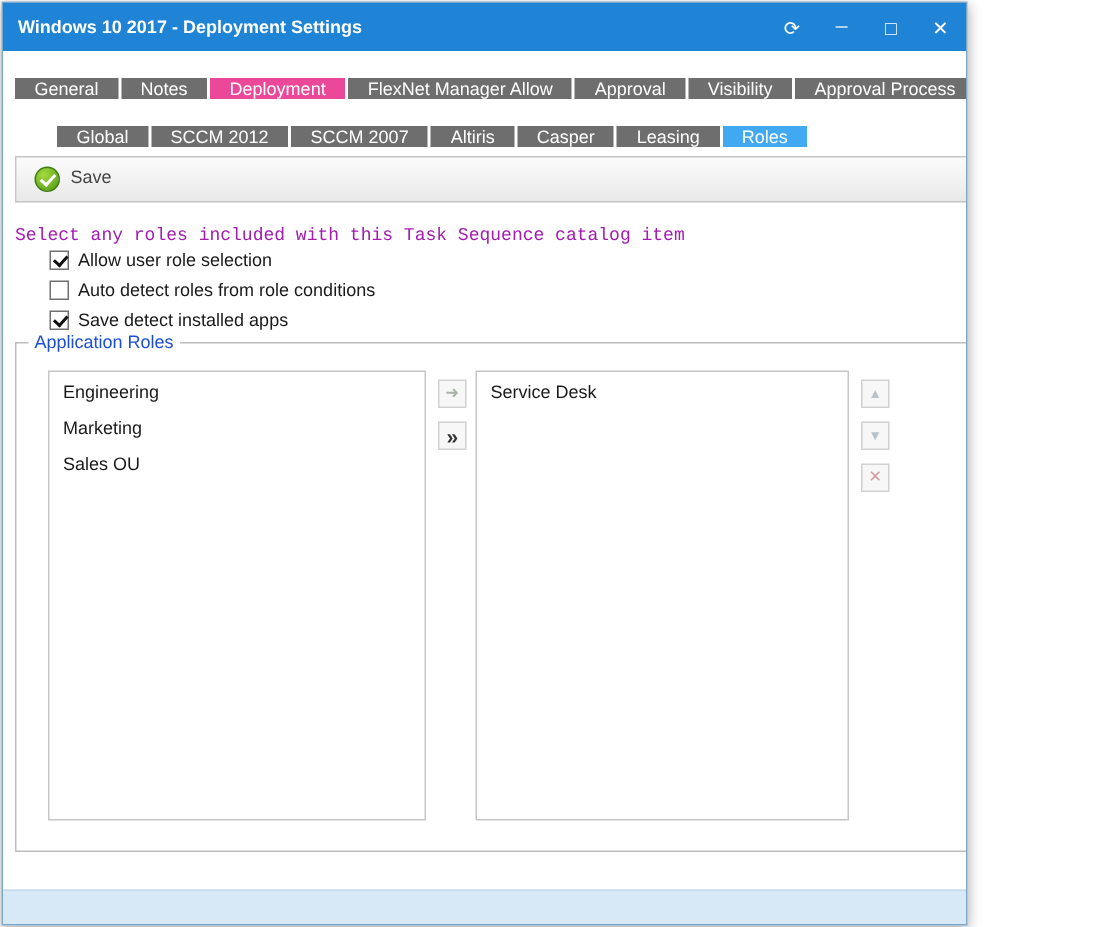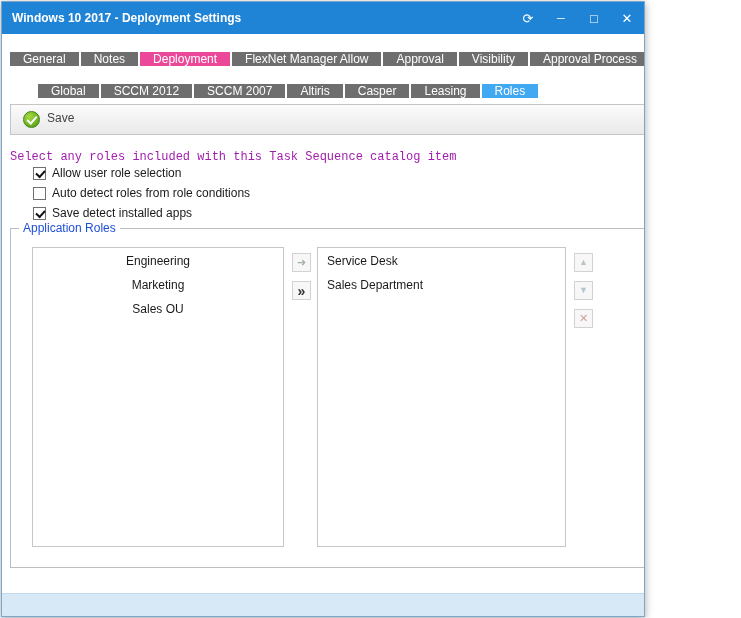--- a/index.html
+++ b/index.html
@@ -104,21 +104,21 @@
   }
   .groupbox-title {
     position: absolute; top: -8px; left: 8px;
     background: #ffffff; padding: 0 4px; color: #1d4ed8;
   }
   .list {
     position: absolute; top: 18px; height: 300px;
     background: #ffffff; border: 1px solid #c6c6c6;
     overflow: hidden;
   }
-  .left-list { left: 21px; width: 252px; text-align: center; }
+  .left-list { left: 21px; width: 252px; }
   .right-list { left: 306px; width: 249px; }
   .list-item { padding: 6px 9px 4px 9px; line-height: 14px; cursor: default; }
 
   .sq-btn {
     position: absolute; width: 19px; height: 19px;
     border: 1px solid #d2d2d2; background: #f7f7f7;
     display: flex; align-items: center; justify-content: center;
     cursor: pointer; line-height: 1;
   }
   .move-right   { left: 281px; top: 24px; color: #a7b3a4; font-size: 11px; }
@@ -208,21 +208,20 @@
 
     <div class="sq-btn move-right">
       <span>➜</span>
     </div>
     <div class="sq-btn move-all">
       <span>»</span>
     </div>
 
     <div class="list right-list">
       <div class="list-item">Service Desk</div>
-      <div class="list-item">Sales Department</div>
     </div>
 
     <div class="sq-btn btn-up">
       <span>▲</span>
     </div>
     <div class="sq-btn btn-down">
       <span>▼</span>
     </div>
     <div class="sq-btn btn-remove">
       <span>✕</span>

